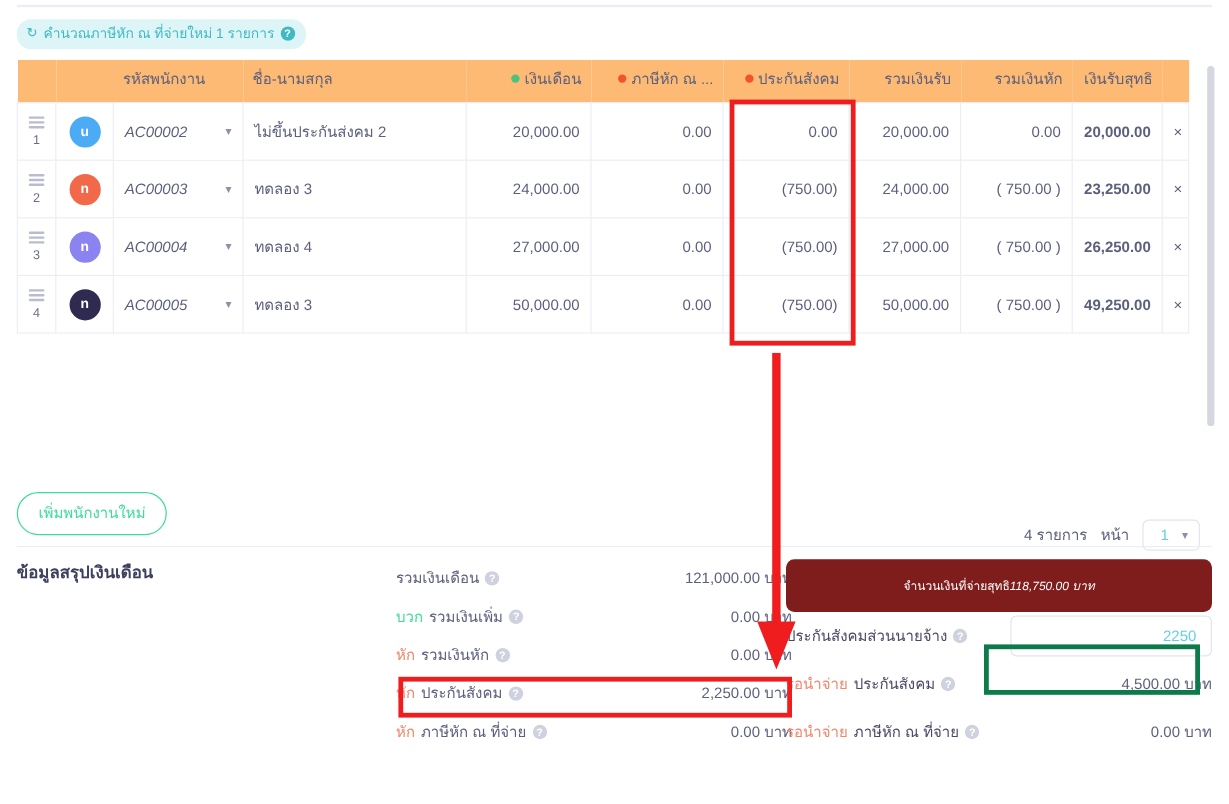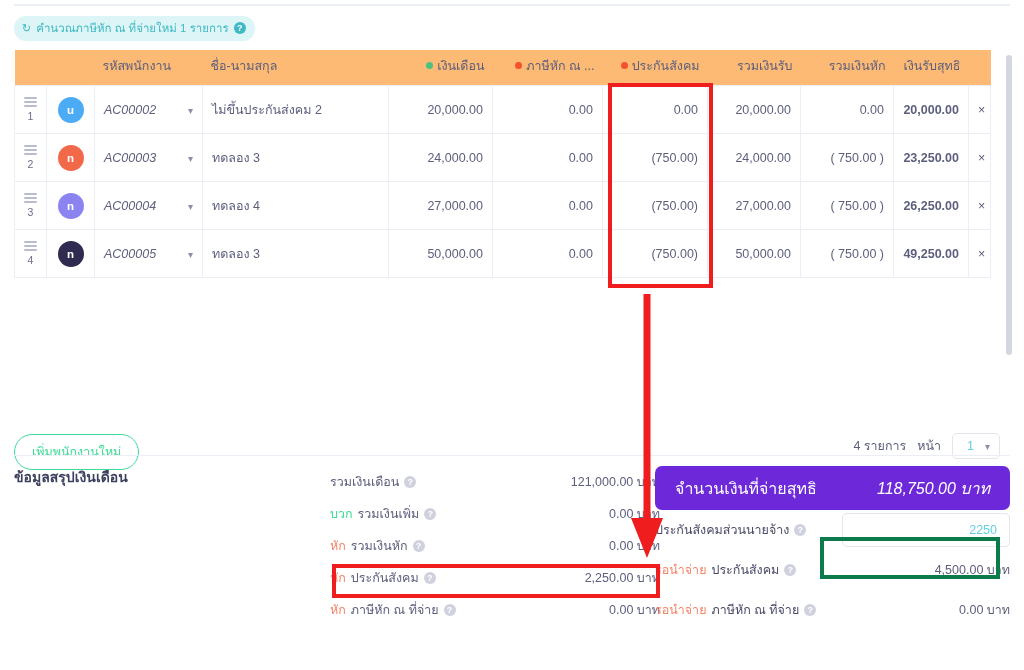--- a/index.html
+++ b/index.html
@@ -121,21 +121,20 @@
     position: absolute; left: 1006px; top: 55px;
     width: 6px; height: 300px; background: #d4d6e0; border-radius: 3px;
   }
 
   
   .add-btn {
     position: absolute; left: 14px; top: 410px;
     border: 1px solid #3ddc97; color: #3ddc97; background: #fff;
     border-radius: 18px; padding: 7px 17px; font-size: 12.5px;
     cursor: pointer;
-    margin-top: 24px;
   }
   .pager {
     position: absolute; right: 24px; top: 433px;
     display: flex; align-items: center; gap: 11px;
     font-size: 12.5px; color: #5c5f7d;
   }
   .pager-sel {
     border: 1px solid #e3e5ef; border-radius: 5px;
     padding: 5px 9px 5px 14px; background:#fff;
     display:flex; align-items:center; gap:11px; color:#63cfe0; font-size:12.5px;
@@ -162,23 +161,23 @@
   }
   .sum-label { display:flex; align-items:center; gap:5px; color:#5c5f7d; }
   .sum-label .pfx-plus { color:#3ddc97; }
   .sum-label .pfx-minus { color:#f2866b; }
   .sum-val { color:#5c5f7d; }
 
   .sum-right {
     position: absolute; left: 655px; top: 466px; width: 355px;
   }
   .net-box {
-    background: #6d28d9; color: #fff; border-radius: 7px;
+    background: #7f1d1d; color: #fff; border-radius: 7px;
     height: 44px; display: flex; align-items: center;
-    justify-content: space-between; padding: 0 20px; font-size: 16px;
+    justify-content: center; padding: 0 20px; font-size: 10px;
   }
   .net-box .net-amt { font-weight: 400; font-style: italic; }
 
   .sum-right .sum-row { height: 40px; }
   .sum-right .r-label { display:flex; align-items:center; gap:5px; font-size:12.5px; }
   .pfx-wait { color:#f2866b; }
   .emp-input {
     width: 168px; height: 34px; border: 1px solid #e3e5ef; border-radius: 5px;
     background: #fff; text-align: right; padding: 0 12px;
     color: #63cfe0; font-size: 12.5px;

